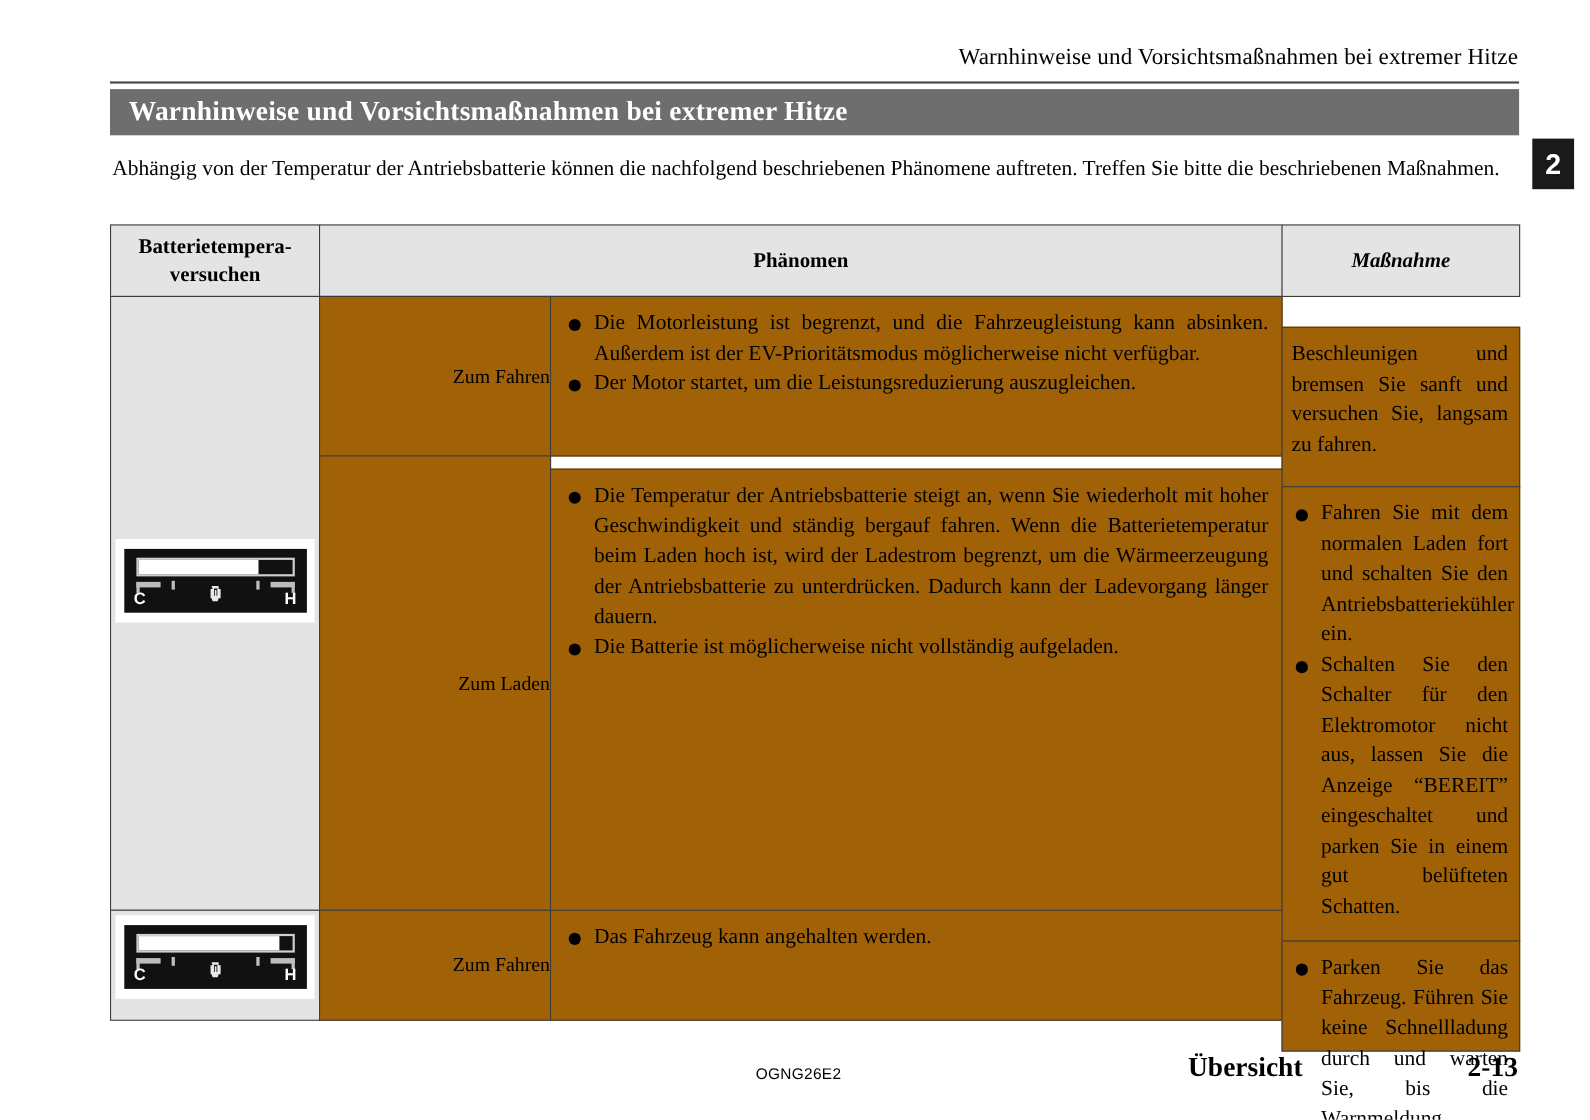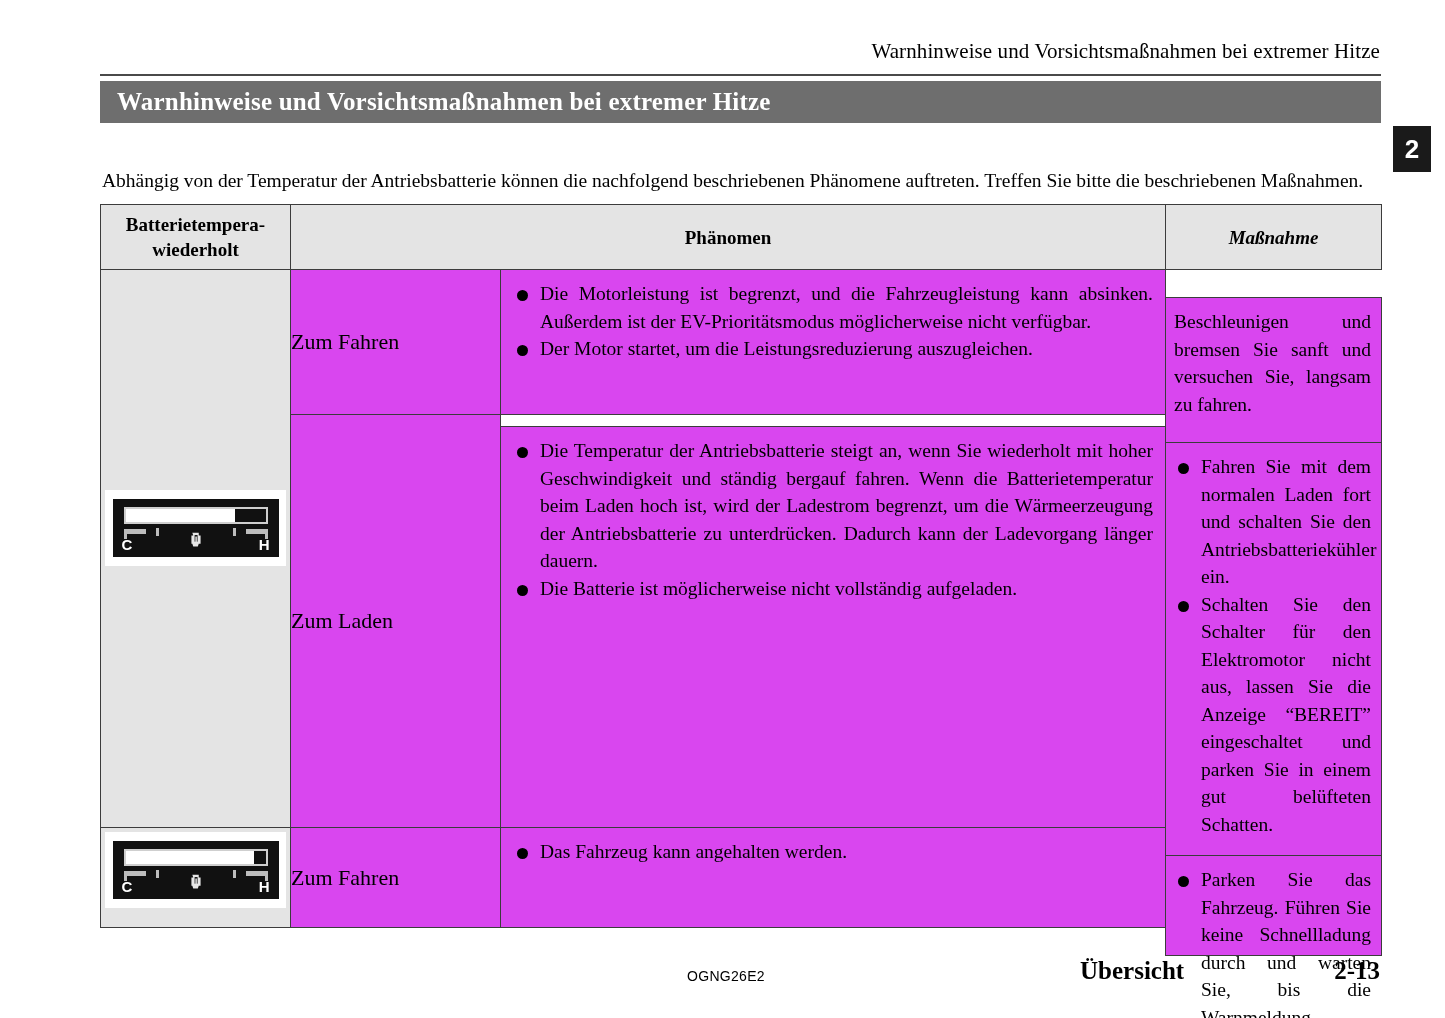--- a/index.html
+++ b/index.html
@@ -87,57 +87,56 @@
   
   .intro {
     position: absolute;
     left: 102px;
     top: 140px;
     width: 1278px;
     font-size: 19.5px;
     line-height: 27px;
     text-align: justify;
     text-justify: inter-word;
-    margin-top: 27px;
   }
 
   
   .tbl {
     position: absolute;
     left: 100px;
     top: 204px;
     width: 1282px;
     height: 837px;
   }
 
   .cell {
     position: absolute;
     box-sizing: border-box;
     border: 1px solid #3c3c3c;
-    background: #d946ef;
+    background: #a16207;
   }
   .cell.head {
     background: #e4e4e4;
     display: flex;
     align-items: center;
     justify-content: center;
     text-align: center;
     font-weight: bold;
     font-size: 19px;
     line-height: 25px;
   }
   .cell.shade {
     background: #e4e4e4;
   }
   .cell.center {
     display: flex;
     align-items: center;
-    justify-content: flex-start;
+    justify-content: flex-end;
     text-align: center;
-    font-size: 22px;
+    font-size: 18px;
   }
   .cell.body {
     font-size: 19.5px;
     line-height: 27.5px;
   }
 
   .pad {
     padding: 10px 12px 8px 12px;
   }
   .pad-right {
@@ -270,21 +269,21 @@
     <span class="chapter-tab-num">2</span>
   </div>
 
   <div class="intro">Abhängig von der Temperatur der Antriebsbatterie können die nachfolgend beschriebenen Phänomene auftreten. Treffen Sie bitte die beschriebenen Maßnahmen.</div>
 
   <div class="tbl">
 
     <div class="cell head" style="left:0px; top:0px; width:191px; height:66px;">
       <div>
         <div>Batterietempera-</div>
-        <div>wiederholt</div>
+        <div>versuchen</div>
       </div>
     </div>
     <div class="cell head" style="left:190px; top:0px; width:876px; height:66px;">
       <span>Phänomen</span>
     </div>
     <div class="cell head" style="left:1065px; top:0px; width:217px; height:66px;font-style:italic;">
       <span>Maßnahme</span>
     </div>
 
     <div class="cell shade" style="left:0px; top:65px; width:191px; height:559px;"></div>

